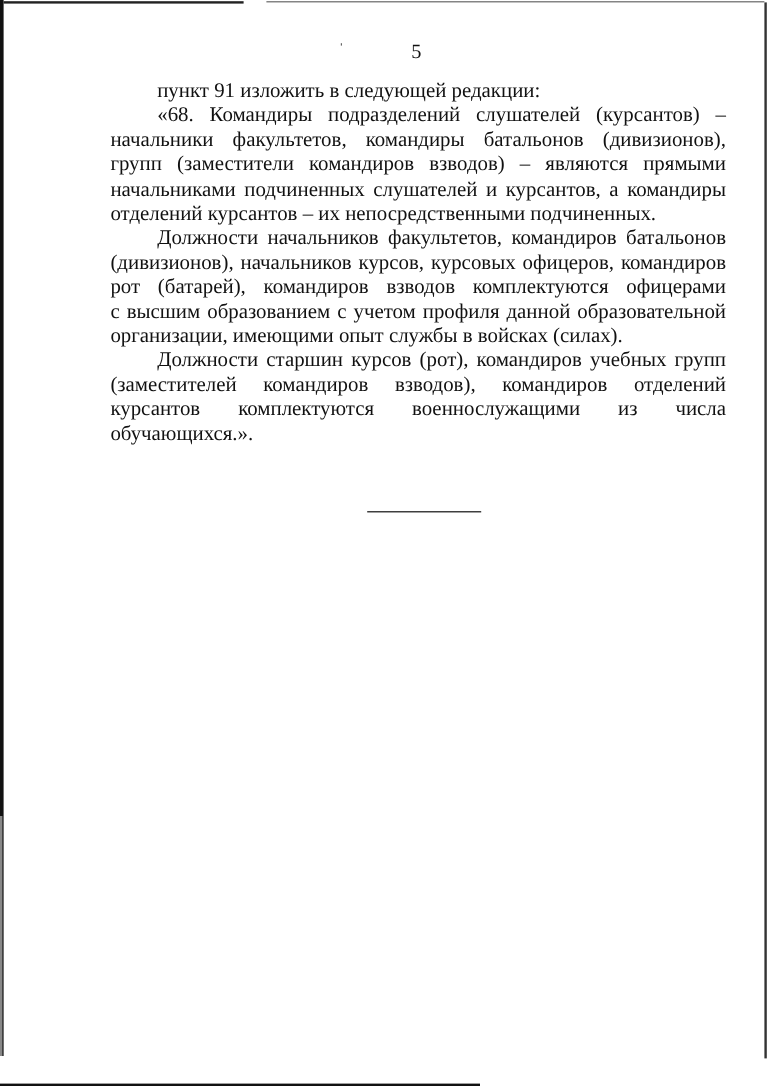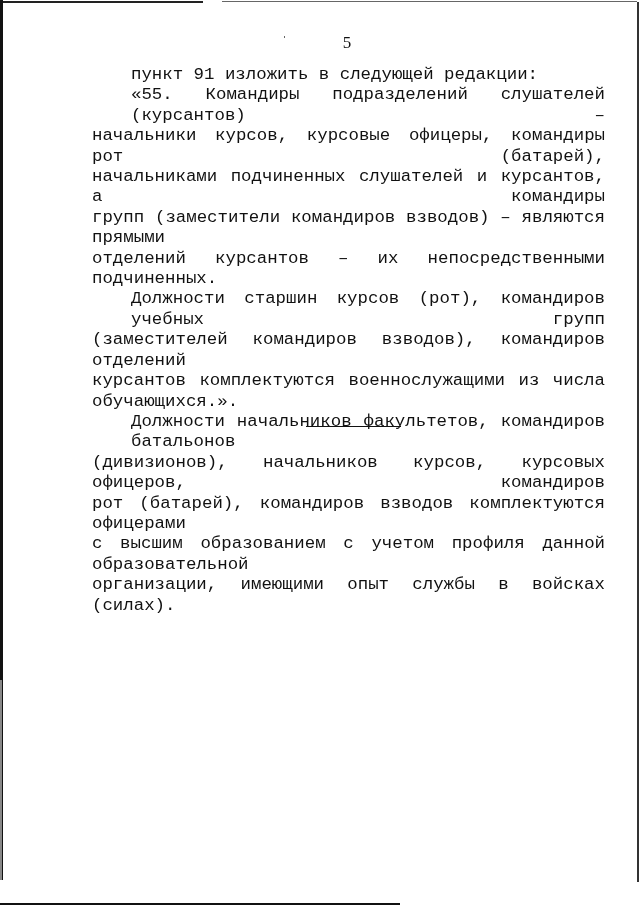--- a/index.html
+++ b/index.html
@@ -14,21 +14,21 @@
   .border-top-r { position: absolute; left: 222px; top: 1px; width: 415px; height: 1px; background: #666; }
   .border-right { position: absolute; left: 637px; top: 2px; width: 2px; height: 880px; background: #333; }
   .border-bottom { position: absolute; left: 0; top: 903px; width: 400px; height: 2px; background: #111; }
   .page-number {
     position: absolute; left: 0; width: 640px; top: 33px;
     text-align: center; padding-left: 54px; box-sizing: border-box;
     font-family: "Liberation Serif", serif; font-size: 17px; color: #111;
   }
   .body-text {
     position: absolute; left: 92px; top: 65px; width: 513px;
-    font-family: Liberation Mono, monospace; font-size: 17.4px; line-height: 20.4px;
+    font-family: Liberation Serif, serif; font-size: 17.4px; line-height: 20.4px;
     color: #111; text-align: justify;
   }
   .body-text .line { display: block; text-align: justify; text-align-last: justify; }
   .body-text .line.last { text-align-last: left; }
   .body-text .line.indent { padding-left: 39px; }
   .separator {
     position: absolute; left: 306px; top: 426px; width: 95px; height: 1px; background: #111;
   }
   .speck { position: absolute; width: 1px; height: 2px; background: #666; }
 </style>
@@ -44,35 +44,35 @@
   <div class="border-bottom"></div>
   <div class="speck" style="left:284px; top:36px;"></div>
 
   <div class="page-number">5</div>
 
   <div class="body-text">
     <div>
       <span class="line indent last">пункт 91 изложить в следующей редакции:</span>
     </div>
     <div>
-      <span class="line indent">«55. Командиры подразделений слушателей (курсантов) –</span>
-      <span class="line">начальники курсов, курсовые офицеры, командиры рот (батарей),</span>
+      <span class="line indent">«68. Командиры подразделений слушателей (курсантов) –</span>
+      <span class="line">начальники факультетов, командиры батальонов (дивизионов),</span>
+      <span class="line">групп (заместители командиров взводов) – являются прямыми</span>
       <span class="line">начальниками подчиненных слушателей и курсантов, а командиры</span>
-      <span class="line">групп (заместители командиров взводов) – являются прямыми</span>
       <span class="line last">отделений курсантов – их непосредственными подчиненных.</span>
-    </div>
-    <div>
-      <span class="line indent">Должности старшин курсов (рот), командиров учебных групп</span>
-      <span class="line">(заместителей командиров взводов), командиров отделений</span>
-      <span class="line">курсантов комплектуются военнослужащими из числа</span>
-      <span class="line last">обучающихся.».</span>
     </div>
     <div>
       <span class="line indent">Должности начальников факультетов, командиров батальонов</span>
       <span class="line">(дивизионов), начальников курсов, курсовых офицеров, командиров</span>
       <span class="line">рот (батарей), командиров взводов комплектуются офицерами</span>
       <span class="line">с высшим образованием с учетом профиля данной образовательной</span>
       <span class="line last">организации, имеющими опыт службы в войсках (силах).</span>
     </div>
+    <div>
+      <span class="line indent">Должности старшин курсов (рот), командиров учебных групп</span>
+      <span class="line">(заместителей командиров взводов), командиров отделений</span>
+      <span class="line">курсантов комплектуются военнослужащими из числа</span>
+      <span class="line last">обучающихся.».</span>
+    </div>
   </div>
 
   <div class="separator"></div>
 </div>
 
 </body></html>

